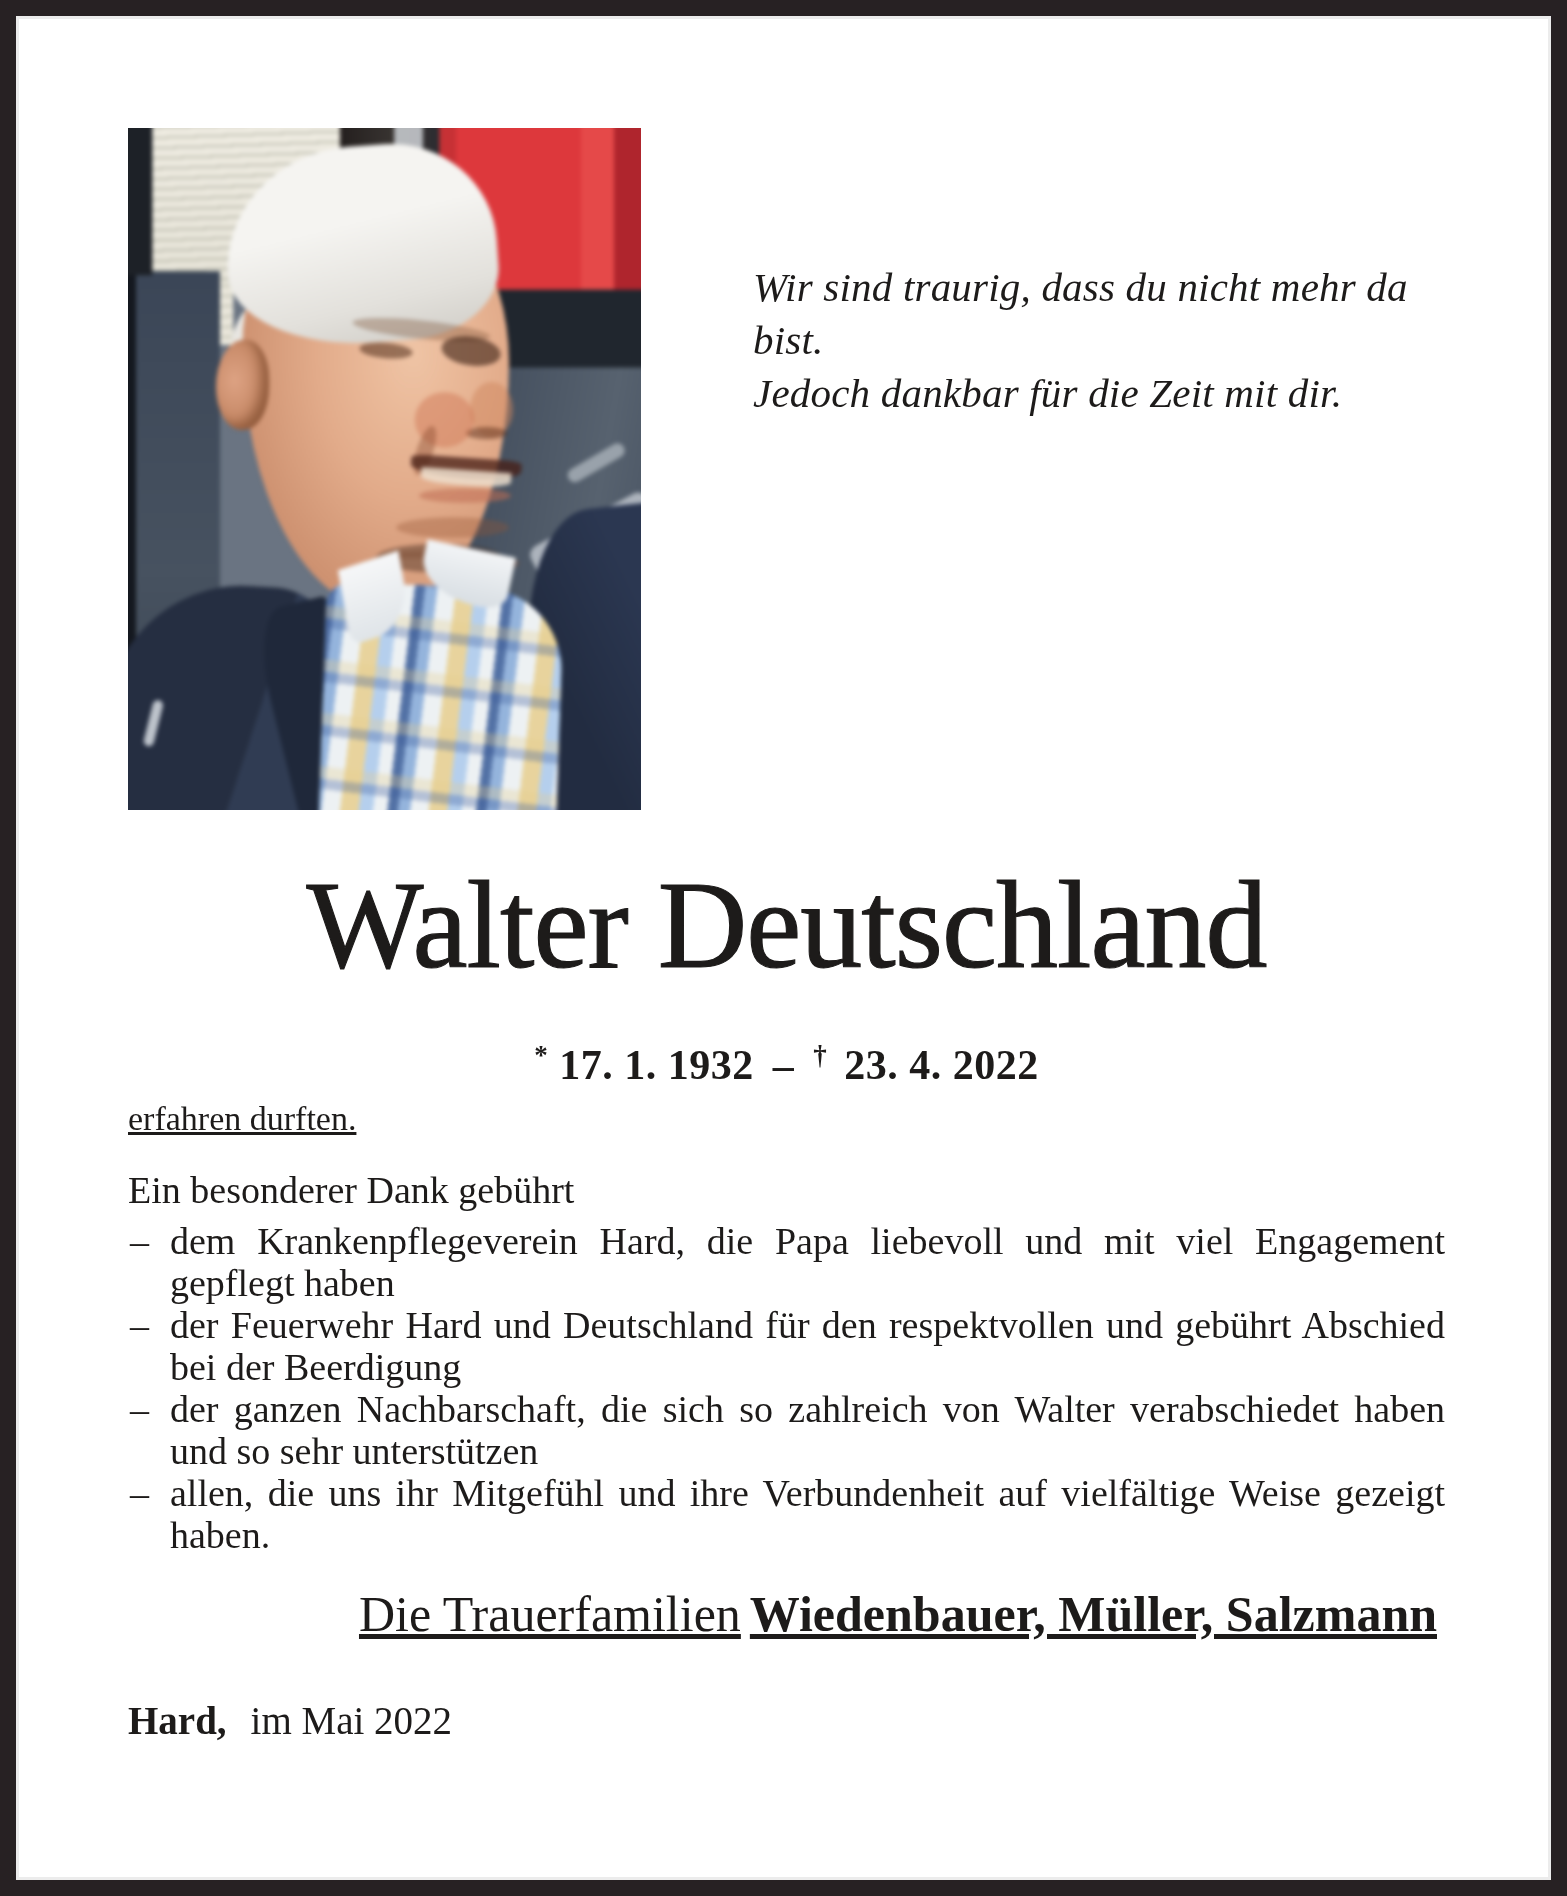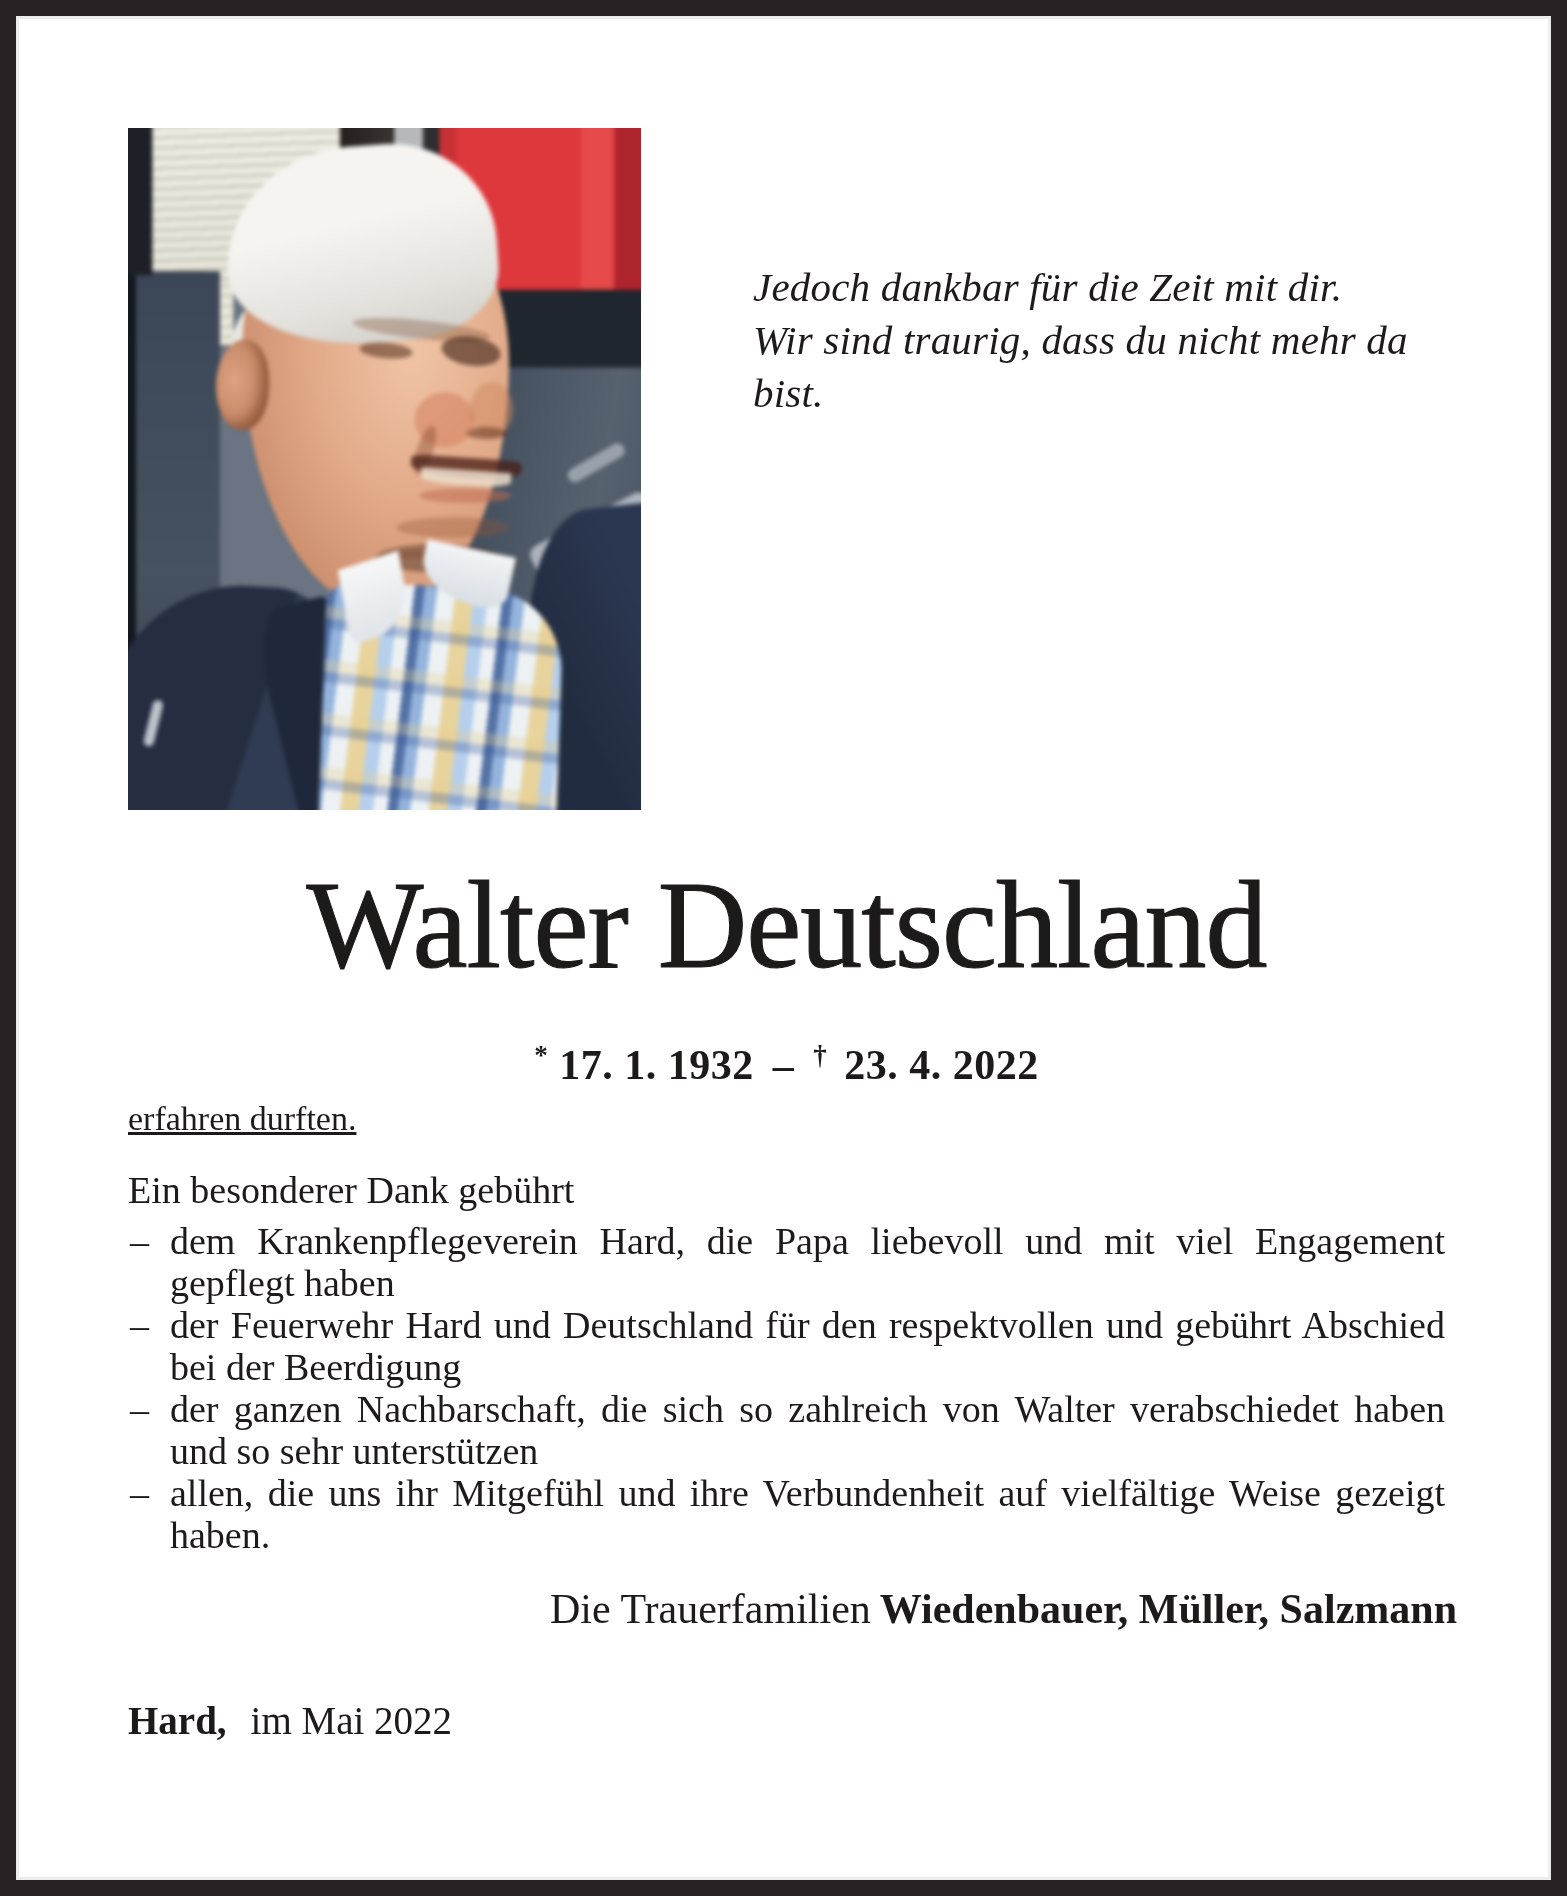--- a/index.html
+++ b/index.html
@@ -104,21 +104,21 @@
   .dates-block { position: absolute; left: 112px; top: 982px; width: 1317px; text-align: center;
     font-weight: bold; font-size: 42px; letter-spacing: .5px; margin-top: 42px; }
   .sup-sym { vertical-align: 15px; font-size: 27px; }
   .date-dash { margin: 0 8px; }
   .death-sym { margin-right: 6px; }
   .continuation { position: absolute; left: 112px; top: 1084px; width: 1317px; font-size: 34px; text-decoration: underline; }
   .thanks-heading { position: absolute; left: 112px; top: 1152px; width: 1317px; font-size: 38px; }
   .thanks-list { position: absolute; left: 112px; top: 1204px; width: 1317px; font-size: 38px; line-height: 42px; }
   .t-item { position: relative; padding-left: 42px; text-align: justify; hyphens: auto; -webkit-hyphens: auto; }
   .t-bullet { position: absolute; left: 2px; top: 0; }
-  .family-line { position: absolute; left: 124px; top: 1569px; width: 1317px; text-align: right; font-size: 42px; }
+  .family-line { position: absolute; left: 104px; top: 1569px; width: 1317px; text-align: right; font-size: 50px; text-decoration: underline; }
   .family-names { font-weight: bold; margin-left: 9px; }
   .place-line { position: absolute; left: 112px; top: 1682px; width: 1317px; font-size: 39px; }
   .place-name { font-weight: bold; margin-right: 24px; }
 </style>
 </head>
 <body>
 
 <div class="sheet">
 
   <div class="photo">
@@ -157,22 +157,22 @@
       <div class="ph lapel"></div>
       <div class="ph glint"></div>
       <div class="ph shirt"></div>
       <div class="ph collar-shadow"></div>
       <div class="ph collarL"></div>
       <div class="ph collarR"></div>
     </div>
   </div>
 
   <div class="quote">
+    <div>Wir sind traurig, dass du nicht mehr da bist.</div>
     <div>Jedoch dankbar für die Zeit mit dir.</div>
-    <div>Wir sind traurig, dass du nicht mehr da bist.</div>
   </div>
 
 
   <div class="name-block">
     <h1 class="deceased-name">Walter Deutschland</h1>
   </div>
 
   <div class="dates-block">
     <span class="sup-sym">*</span>
     <span>17. 1. 1932</span>

